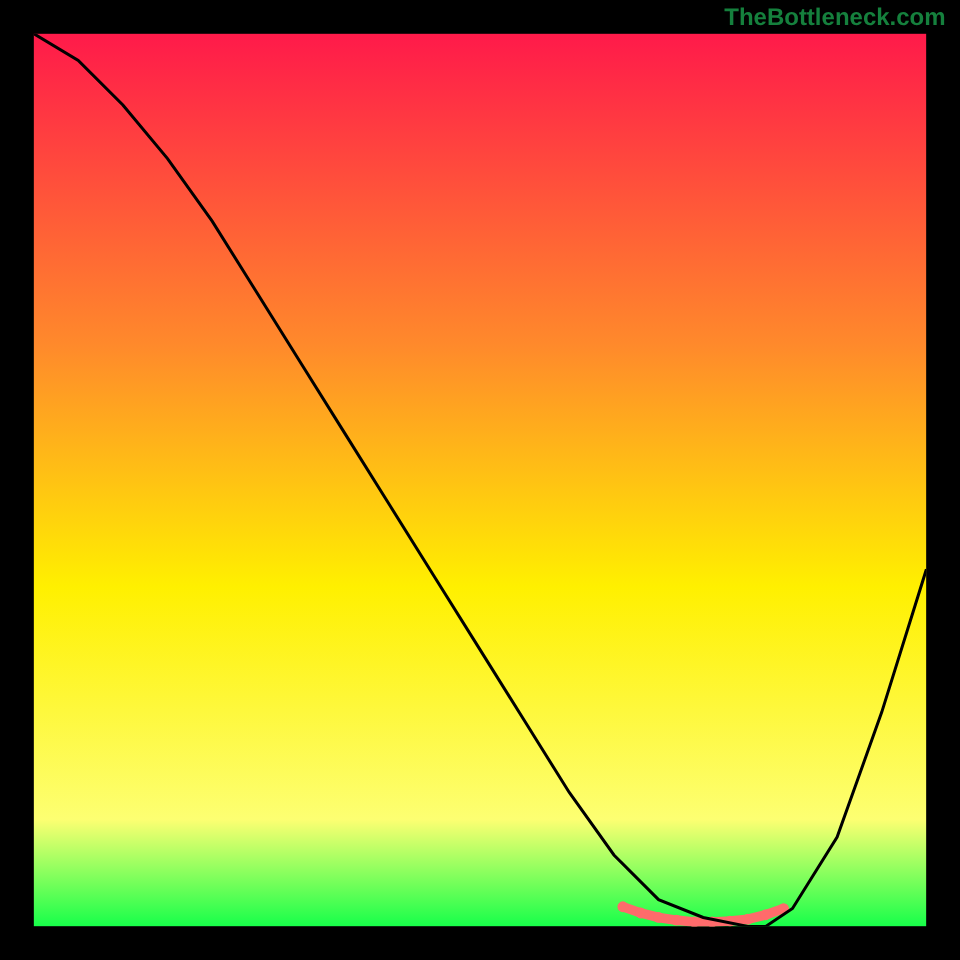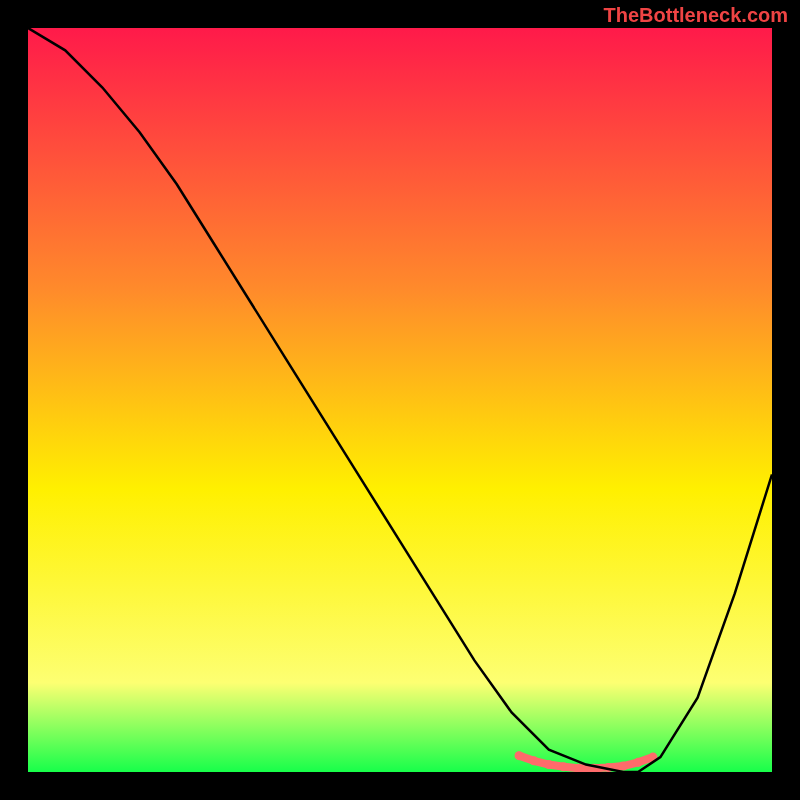--- a/index.html
+++ b/index.html
@@ -8,21 +8,21 @@
     height: 800px;
     background: #000;
     position: relative;
     font-family: Arial, sans-serif;
     overflow: hidden;
   }
   .watermark {
     position: absolute;
     top: 4px;
     right: 12px;
-    color: #ef4444;
+    color: #15803d;
     font-size: 20px;
     font-weight: bold;
     z-index: 10;
   }
   .plot-area {
     position: absolute;
     left: 28px;
     top: 28px;
     width: 744px;
     height: 744px;

